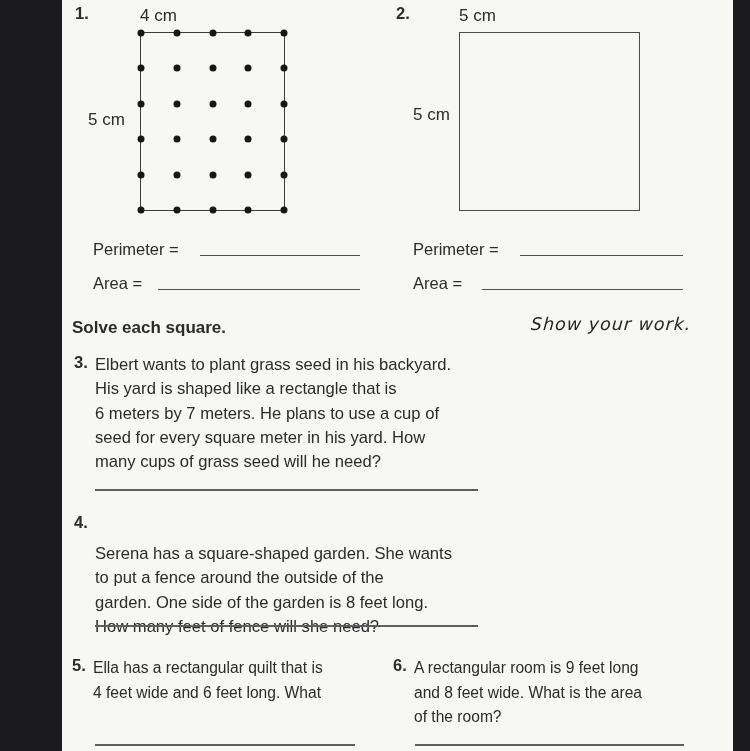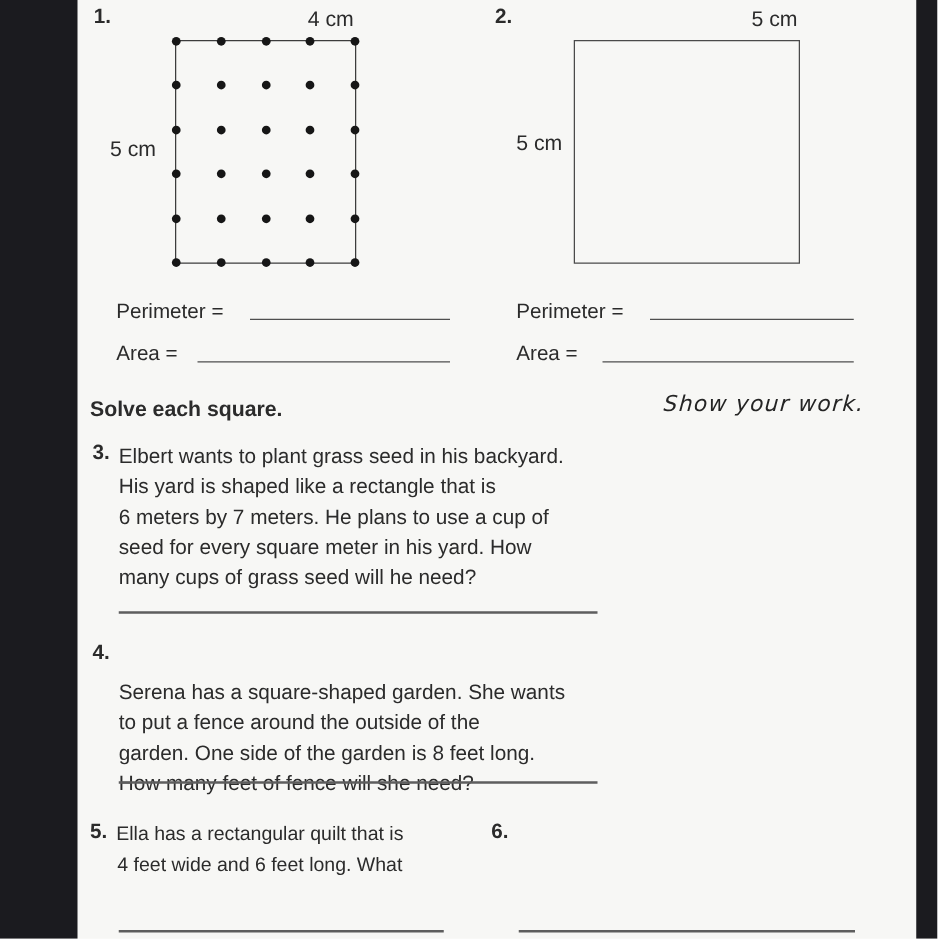--- a/index.html
+++ b/index.html
@@ -6,21 +6,21 @@
   .page{
     position:relative;width:750px;height:751px;overflow:hidden;
     background:#f7f7f5;color:#2b2b2b;
     font-family:"Liberation Sans","DejaVu Sans",sans-serif;
   }
   .bar{position:absolute;top:0;bottom:0;background:#1b1b1f;}
   .bar-left{left:0;width:62px;}
   .bar-right{left:733px;width:17px;}
 
   .fig-number{position:absolute;font-weight:bold;font-size:16.5px;}
-  .fig-top-label{position:absolute;text-align:right;font-size:17px;}
+  .fig-top-label{position:absolute;text-align:left;font-size:17px;}
   .fig-side-label{position:absolute;font-size:17px;}
 
   .fig-rect{position:absolute;background:transparent;}
   .fig1{left:140px;top:32px;width:143px;height:177px;border:1.4px solid #3c3c3c;}
   .fig2{left:459px;top:32px;width:179px;height:177px;border:1.4px solid #4a4a4a;}
   .dot{
     position:absolute;width:7px;height:7px;border-radius:50%;
     background:#161616;transform:translate(-50%,-50%);
   }
 
@@ -39,21 +39,21 @@
   .wp-lines.small{font-size:15.6px;line-height:24.6px;}
   .answer-line{position:absolute;border-top:2px solid #5e5e5e;height:0;}
 
   
   .n3{left:74px;top:353px;}  .t3{left:95px;top:353px;}
   .a3{left:95px;top:489px;width:383px;}
   
   .n4{left:74px;top:513px;}  .t4{left:95px;top:513px;margin-top:29px;}
   .a4{left:95px;top:625px;width:383px;}
   
-  .n5{left:72px;top:656px;}  .t5{left:93px;top:656px;text-align:center;}
+  .n5{left:72px;top:656px;}  .t5{left:93px;top:656px;}
   .a5{left:95px;top:744px;width:260px;}
   .n6{left:393px;top:656px;} .t6{left:414px;top:656px;}
   .a6{left:415px;top:744px;width:269px;}
 
   
   .num1{left:75px;top:4px;}
   .f1top{left:140px;width:143px;top:6px;}
   .f1side{left:88px;top:110px;}
   
   .num2{left:396px;top:4px;}
@@ -148,15 +148,20 @@
   <div class="answer-line a4"></div>
 
   <div class="wp-number n5">5.</div>
   <div class="wp-lines small t5">
     <div>Ella has a rectangular quilt that is</div>
     <div>4 feet wide and 6 feet long. What</div>
   </div>
   <div class="answer-line a5"></div>
 
   <div class="wp-number n6">6.</div>
+  <div class="wp-lines small t6">
+    <div>A rectangular room is 9 feet long</div>
+    <div>and 8 feet wide. What is the area</div>
+    <div>of the room?</div>
+  </div>
   <div class="answer-line a6"></div>
 
 </div>
 
 </body></html>

